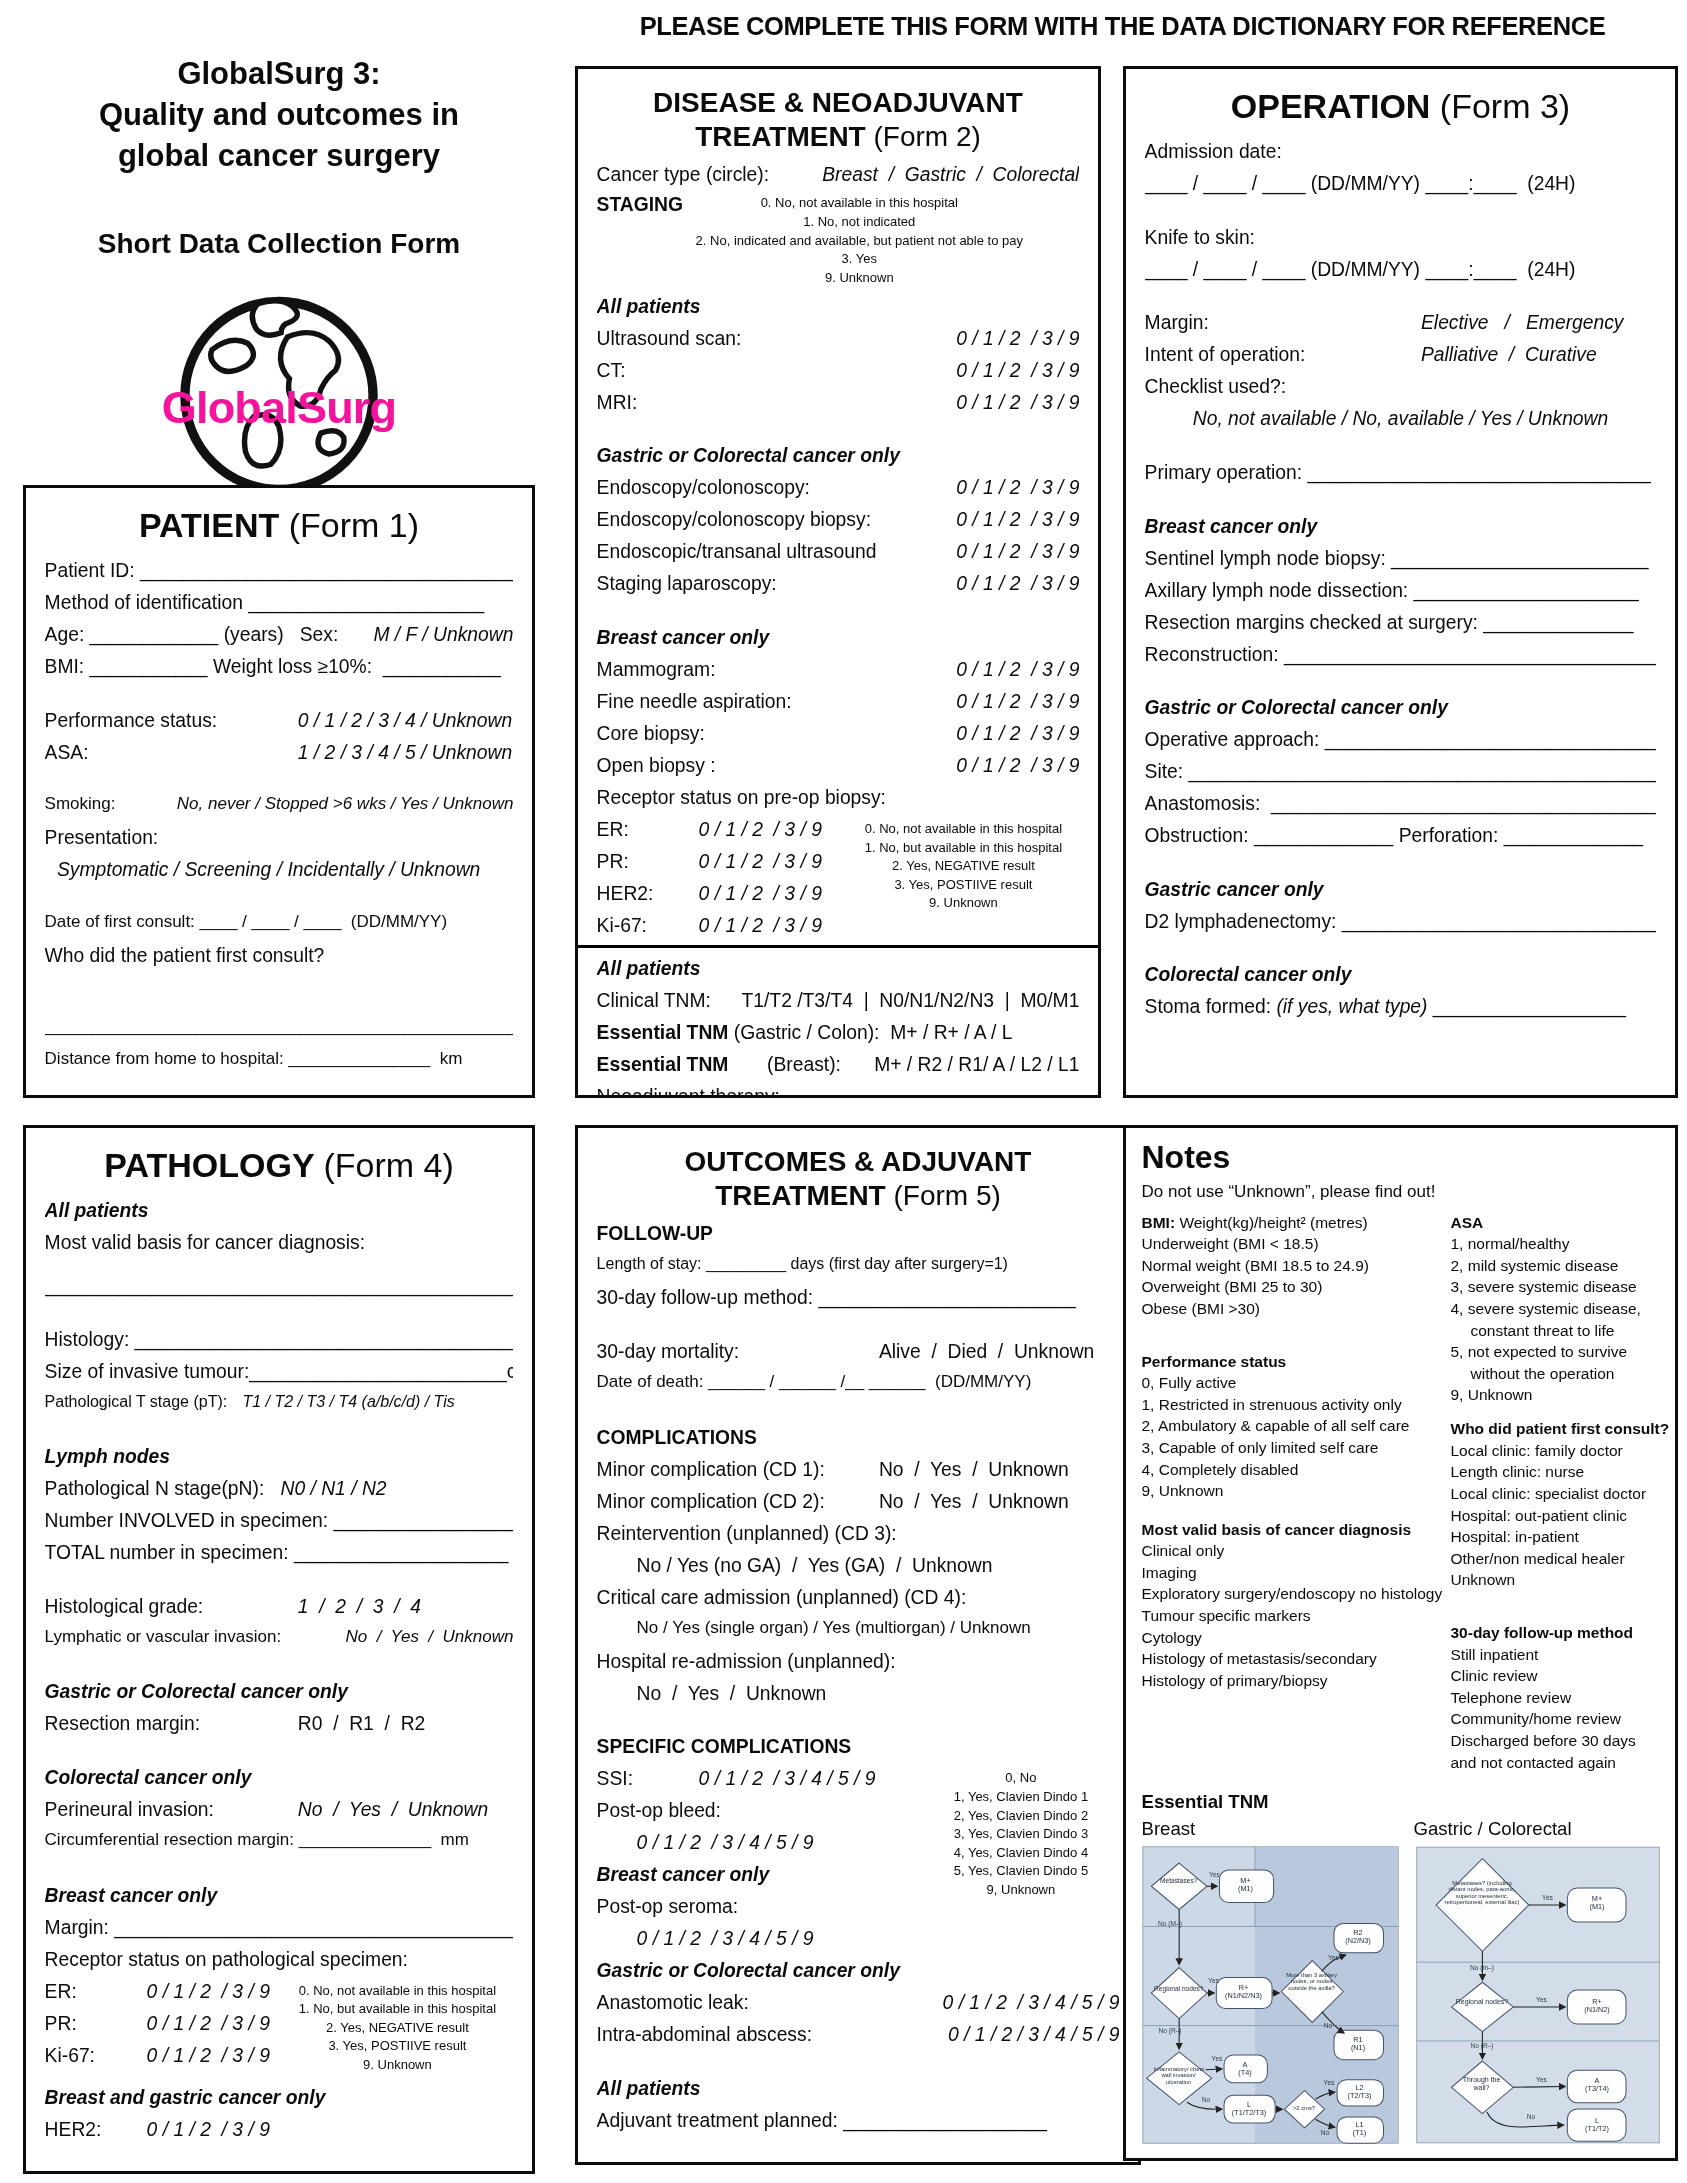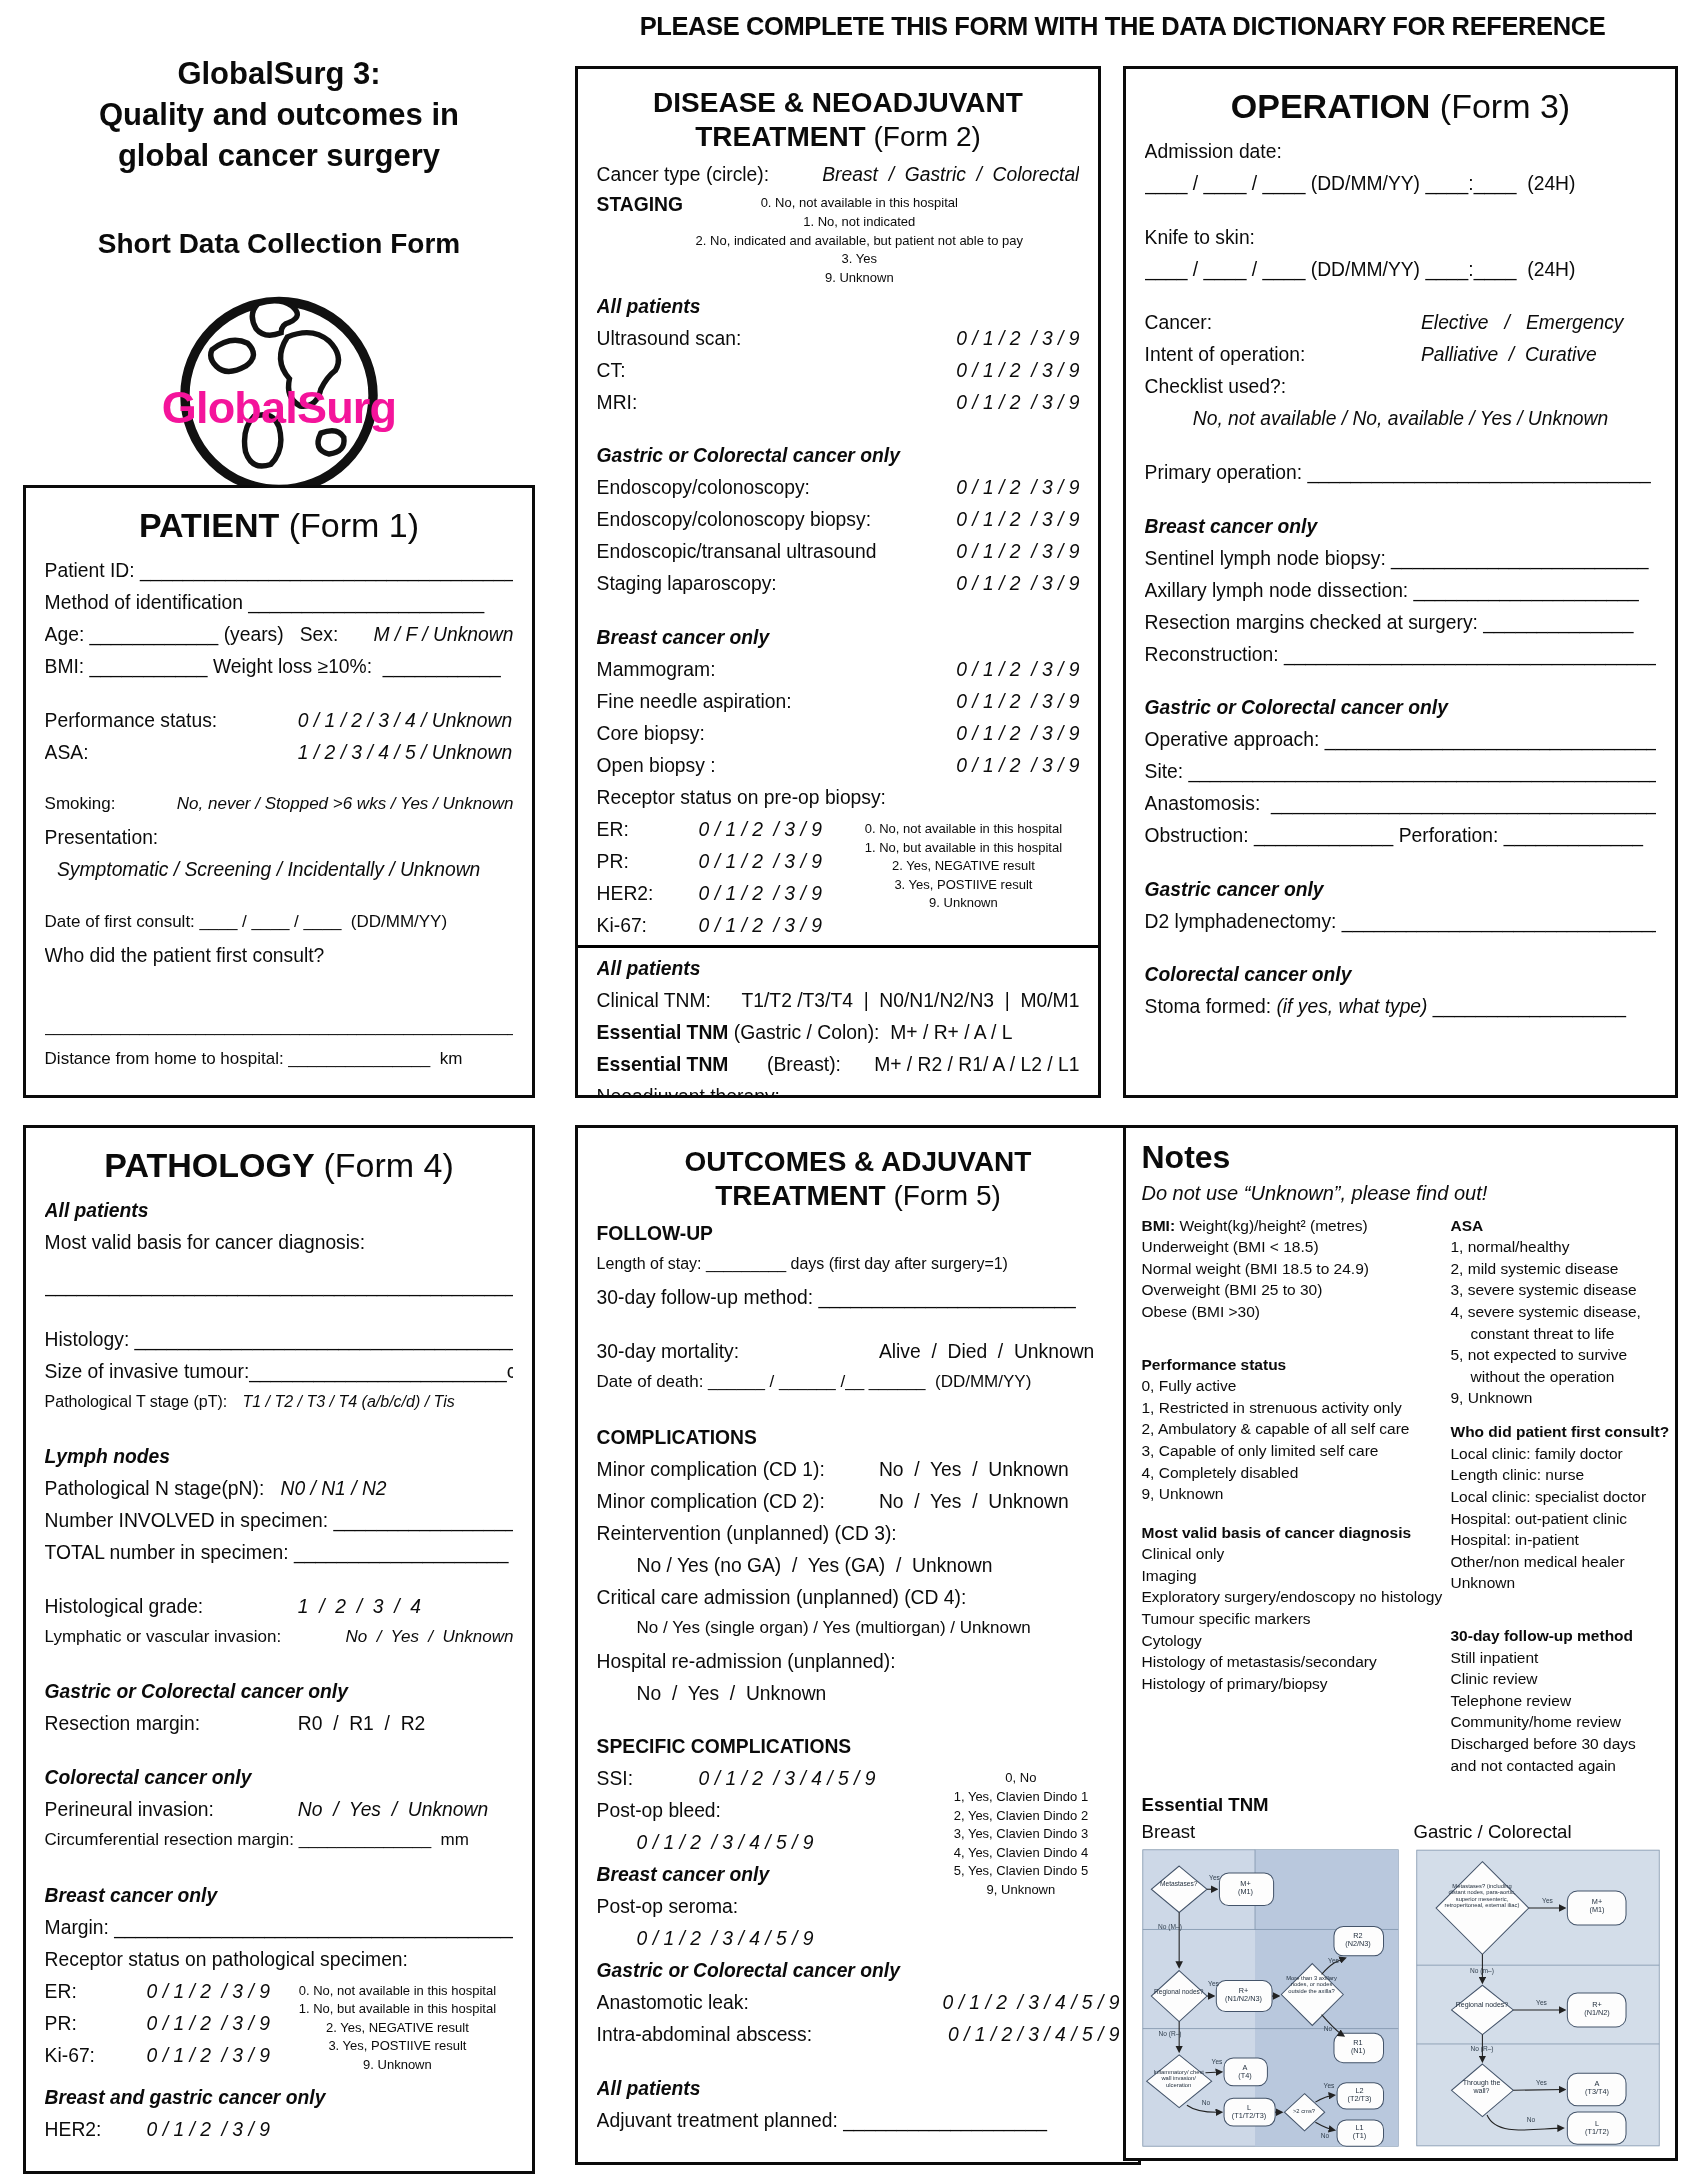--- a/index.html
+++ b/index.html
@@ -52,21 +52,21 @@
   .branding{position:absolute;left:23px;top:54px;width:512px;text-align:center;}
   .bt{font-size:31px;font-weight:700;line-height:1.32;}
   .bsub{font-size:28px;font-weight:700;margin-top:51px;}
   .logo{position:relative;width:100%;height:232px;margin-top:31px;}
   .logo svg{position:absolute;left:50%;top:0;transform:translateX(-50%);}
   .logotext{position:absolute;left:0;top:91px;width:100%;text-align:center;
     font-size:45px;font-weight:700;color:#f4149b;letter-spacing:-0.8px;}
   .blink{display:block;margin-top:12.4px;font-size:25.5px;color:#1322ee;text-decoration:underline;}
   
   .ntitle{font-size:32px;font-weight:700;line-height:1.1;}
-  .nintro{font-size:20px;margin:6.2px 0 10.8px;font-style:italic;}
+  .nintro{font-size:17px;margin:6.2px 0 10.8px;}
   .ncols{display:flex;}
   .ncol{overflow:visible;}
   .ncol.cl{flex:0 0 309px;}
   .ncol.cr{flex:1;min-width:0;}
   .ncol .ln{overflow:visible;}
   .nblock{margin-bottom:0;}
   .nhead .lb{font-weight:700;}
   .mb1{margin-top:12.4px;} .mb2{margin-top:31px;} .mb3{margin-top:17px;}
   .tnmhead{font-weight:700;font-size:18.6px;margin-top:17px;}
   .charttitles{display:flex;font-size:18.6px;margin-top:4.6px;}
@@ -205,21 +205,21 @@
       <span>OPERATION</span>
       <span class="fno">(Form 3)</span>
     </div>
     <div>
         <div class="ln"><span class="lt">Admission date:</span></div>
         <div class="ln"><span class="lt">____ / ____ / ____ (DD/MM/YY) ____:____  (24H)</span></div>
         <div class="ln gap"></div>
         <div class="ln"><span class="lt">Knife to skin:</span></div>
         <div class="ln"><span class="lt">____ / ____ / ____ (DD/MM/YY) ____:____  (24H)</span></div>
         <div class="ln gap"></div>
-        <div class="ln cols"><span class="lt">Cancer:</span><span class="op">Elective   /   Emergency</span></div>
+        <div class="ln cols"><span class="lt">Margin:</span><span class="op">Elective   /   Emergency</span></div>
         <div class="ln cols"><span class="lt">Intent of operation:</span><span class="op">Palliative  /  Curative</span></div>
         <div class="ln"><span class="lt">Checklist used?:</span></div>
         <div class="ln ctr"><span class="op">No, not available / No, available / Yes / Unknown</span></div>
         <div class="ln gap"></div>
         <div class="ln"><span class="lt">Primary operation: ________________________________</span></div>
         <div class="ln gap"></div>
         <div class="ln bi"><span class="lt">Breast cancer only</span></div>
         <div class="ln"><span class="lt">Sentinel lymph node biopsy: ________________________</span></div>
         <div class="ln"><span class="lt">Axillary lymph node dissection: _____________________</span></div>
         <div class="ln"><span class="lt">Resection margins checked at surgery: ______________</span></div>

